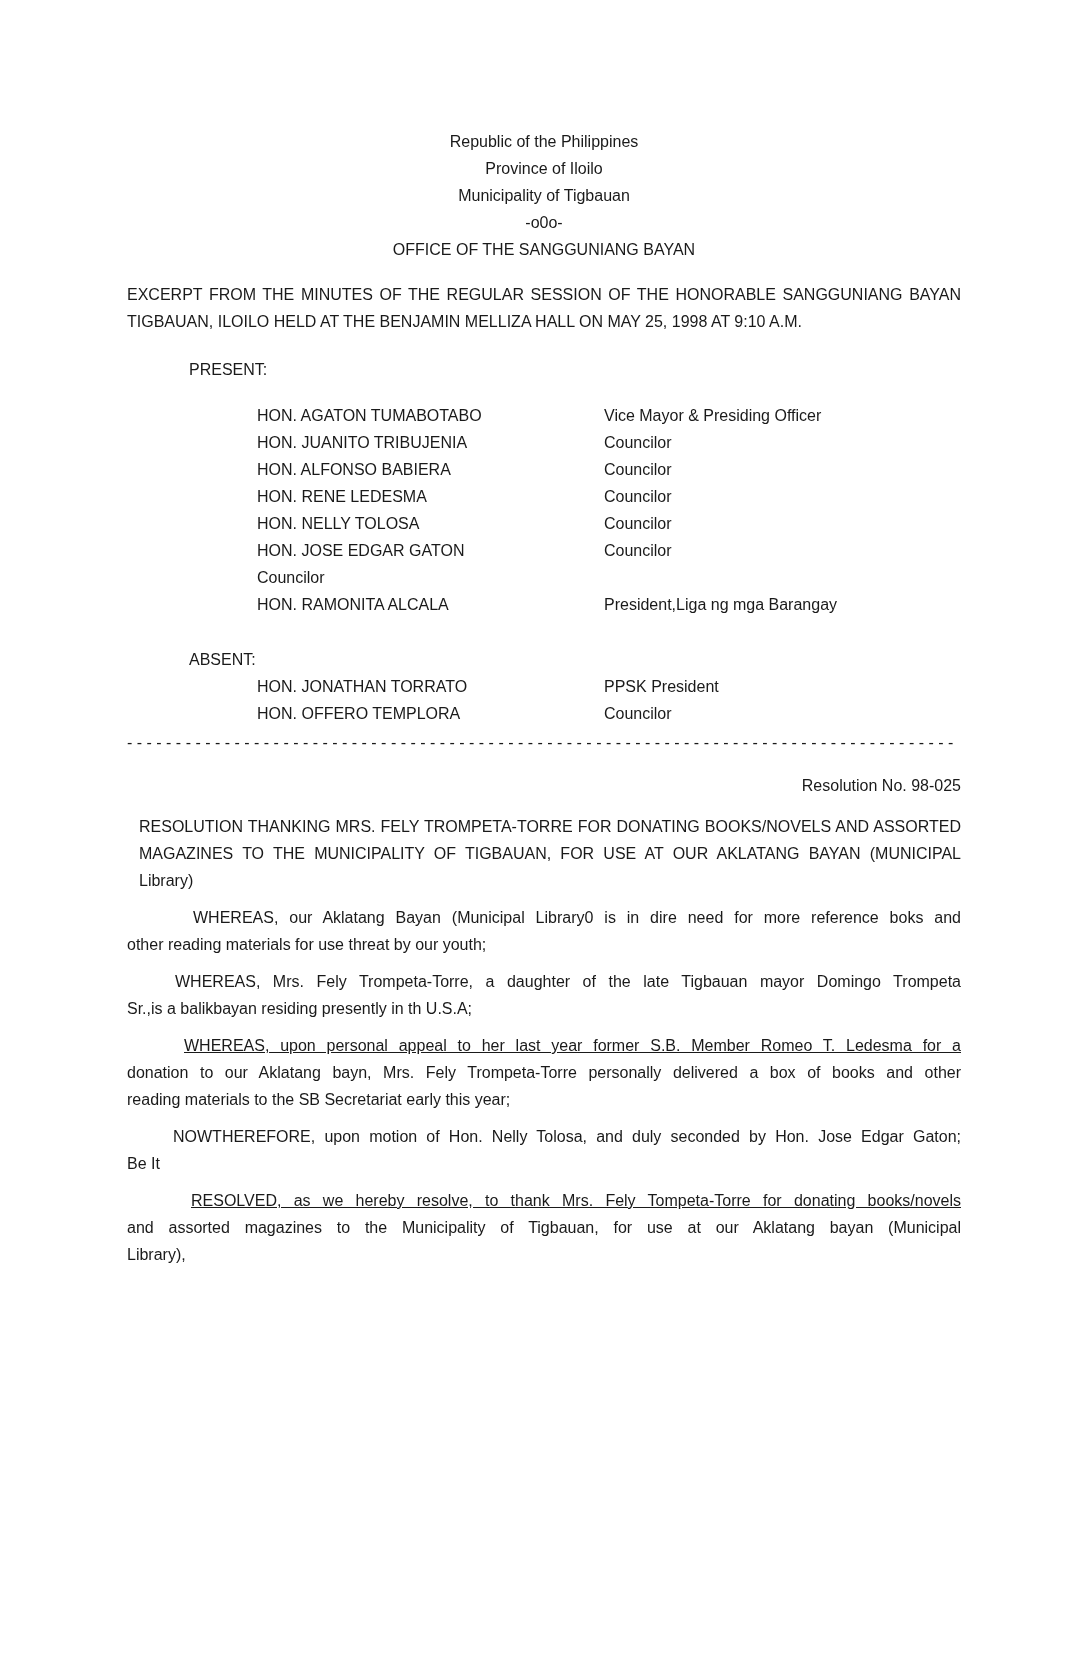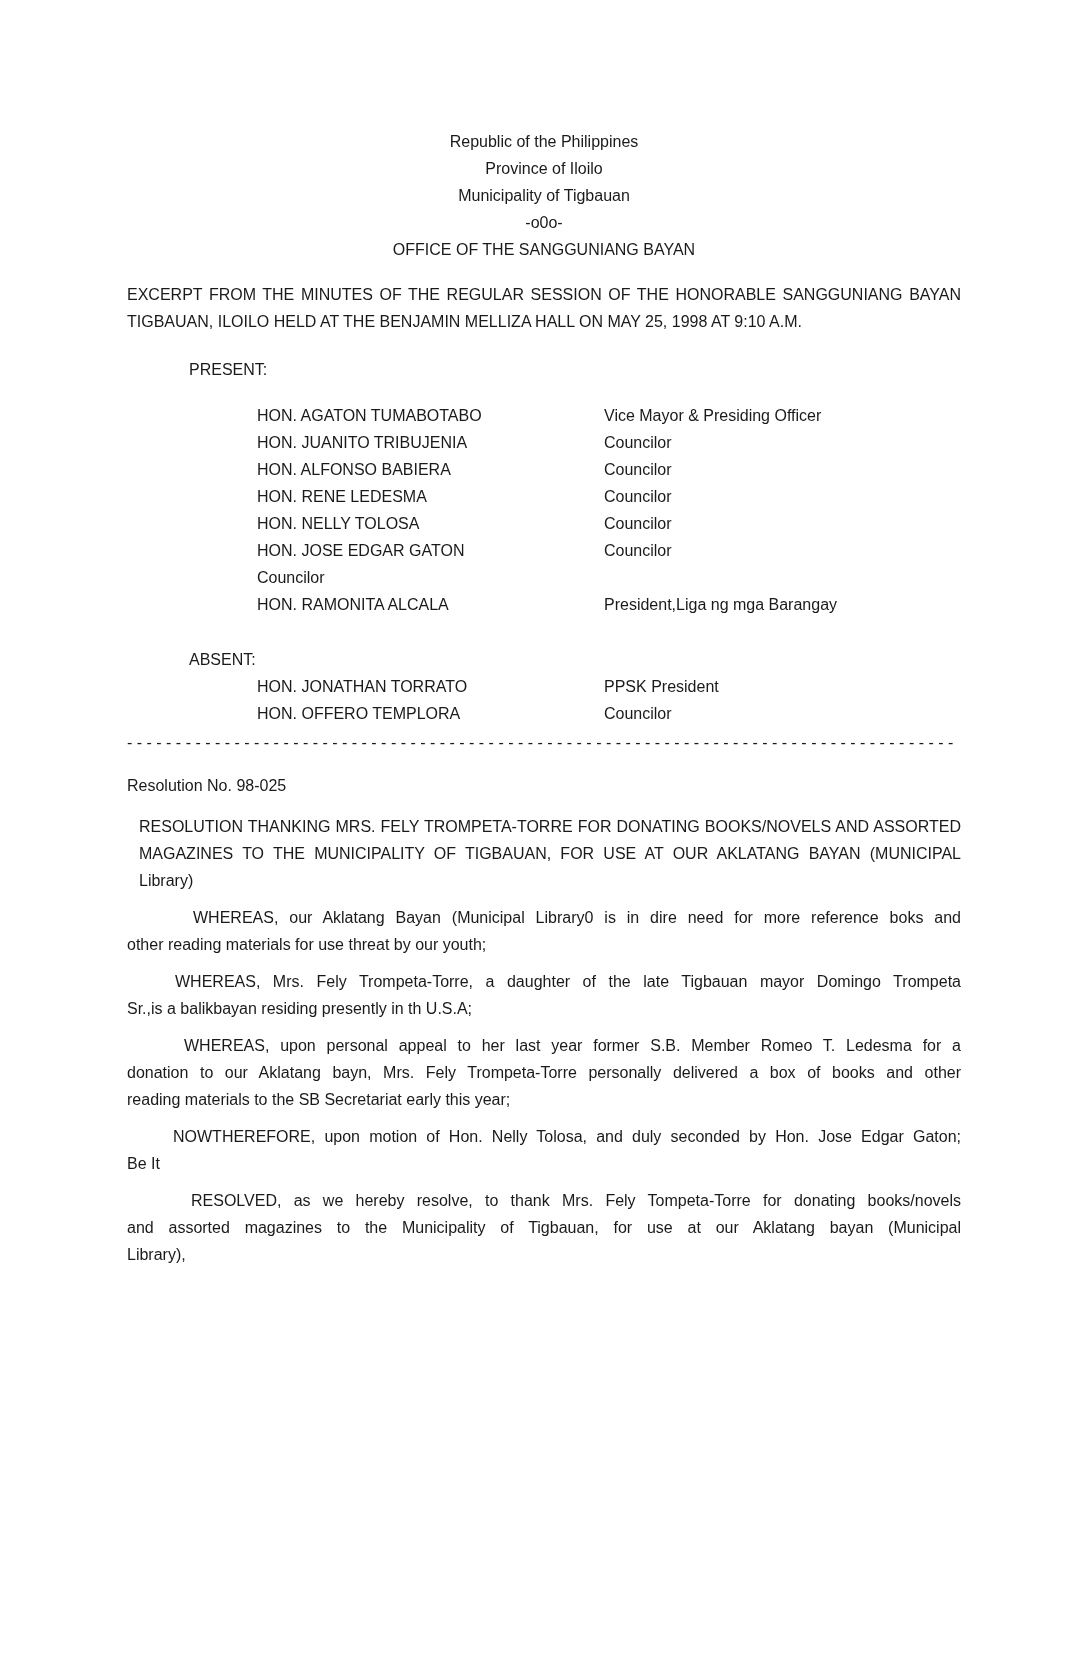--- a/index.html
+++ b/index.html
@@ -41,30 +41,30 @@
   .row { padding-left: 130px; }
   .row .nm { width: 347px; flex: 0 0 347px; }
   .row .tt { width: 300px; flex: 0 0 300px; }
 
   .dashes {
     margin-top: 2px;
     white-space: nowrap;
     overflow: hidden;
   }
 
-  .res-no { margin-top: 16px; text-align: left; }
+  .res-no { margin-top: 16px; text-align: right; }
 
   .title-para { margin-top: 14px; margin-left: 12px; }
   .body-para { margin-top: 10px; }
 
   .ti-66 { text-indent: 66px; }
   .ti-48 { text-indent: 48px; }
-  .ti-57 { text-indent: 57px; }
+  .ti-57 { text-indent: 57px; text-decoration: underline; }
   .ti-46 { text-indent: 46px; }
-  .ti-64 { text-indent: 64px; }
+  .ti-64 { text-indent: 64px; text-decoration: underline; }
 </style>
 </head>
 <body>
 
 <div class="page">
 
   <div class="doc-header">
     <div class="hline">Republic of the Philippines</div>
     <div class="hline">Province of Iloilo</div>
     <div class="hline">Municipality of Tigbauan</div>

